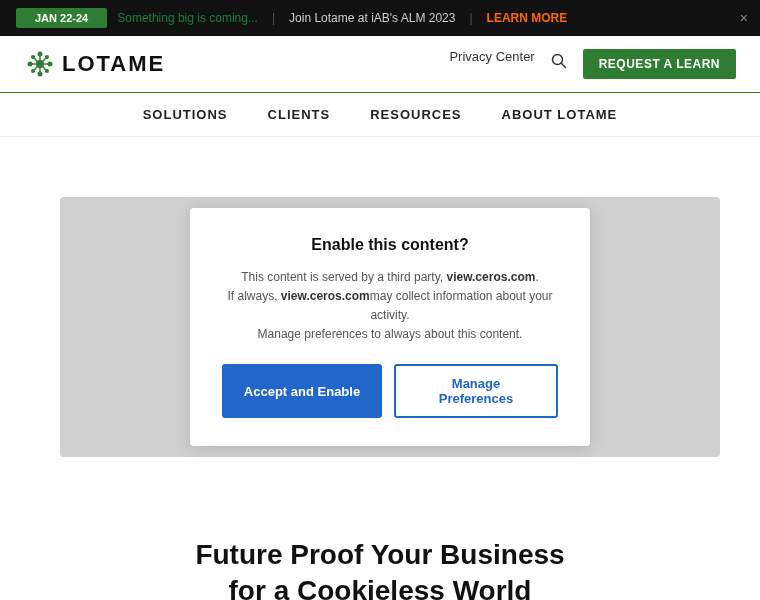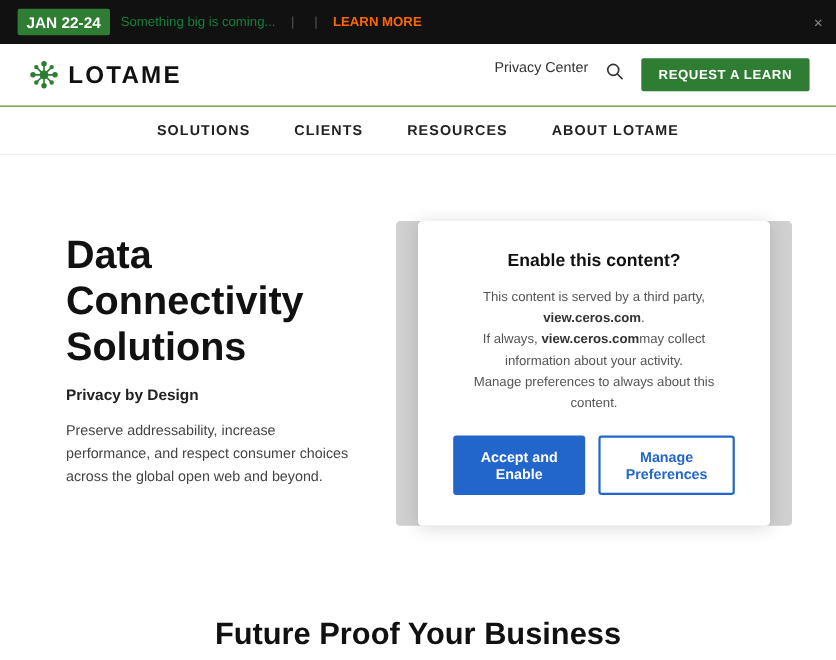--- a/index.html
+++ b/index.html
@@ -13,22 +13,22 @@
       align-items: center;
       padding: 8px 16px;
       font-size: 12px;
       gap: 10px;
       position: relative;
     }
     .announcement-date-badge {
       background: #2e7d32;
       color: #fff;
       font-weight: bold;
-      font-size: 14px;
-      padding: 4px 8px;
+      font-size: 11px;
+      padding: 4px 19px;
       border-radius: 2px;
       white-space: nowrap;
     }
     .announcement-text {
       color: #15803d;
       font-size: 12px;
     }
     .announcement-separator {
       color: #555;
       margin: 0 4px;
@@ -171,21 +171,21 @@
       align-items: center;
       justify-content: center;
       position: relative;
     }
 
     
     .cookie-modal {
       background: #fff;
       border-radius: 4px;
       padding: 28px 32px;
-      width: 320px;
+      width: 400px;
       box-shadow: 0 2px 16px rgba(0,0,0,0.15);
       text-align: center;
     }
     .cookie-modal-title {
       font-size: 16px;
       font-weight: bold;
       color: #111;
       margin-bottom: 14px;
     }
     .cookie-modal-desc {
@@ -241,20 +241,21 @@
     
     .search-svg { width: 16px; height: 16px; }
   </style>
 </head>
 <body>
 
 <div class="announcement-bar">
   <span class="announcement-date-badge">JAN 22-24</span>
   <span class="announcement-text">Something big is coming...</span>
   <span class="announcement-separator">|</span>
+  <span class="announcement-join">Join Lotame at iAB's ALM 2023</span>
   <span class="announcement-separator">|</span>
   <span class="announcement-link">LEARN MORE</span>
   <button class="announcement-close">×</button>
 </div>
 
 <div class="header">
   <div class="logo">
 
     <svg class="logo-icon" viewBox="0 0 32 32" xmlns="http://www.w3.org/2000/svg">
       <circle cx="16" cy="16" r="4" fill="#2e7d32"></circle>
@@ -291,25 +292,20 @@
 </div>
 
 <nav class="nav">
   <a class="nav-item">SOLUTIONS</a>
   <a class="nav-item">CLIENTS</a>
   <a class="nav-item">RESOURCES</a>
   <a class="nav-item">ABOUT LOTAME</a>
 </nav>
 
 <div class="hero">
-  <div class="hero-text">
-    <h1 class="hero-title">Data Connectivity Solutions</h1>
-    <p class="hero-subtitle">Privacy by Design</p>
-    <p class="hero-desc">Preserve addressability, increase performance, and respect consumer choices across the global open web and beyond.</p>
-  </div>
 
   <div class="hero-content-area">
 
     <div class="cookie-modal">
       <div class="cookie-modal-title">Enable this content?</div>
       <div class="cookie-modal-desc">
         <span>This content is served by a third party, </span><a>view.ceros.com</a><span>.</span><br>
         <span>If always, </span><a>view.ceros.com</a><span>may collect information about your activity.</span><br>
         <span>Manage preferences to always about this content.</span>
       </div>

